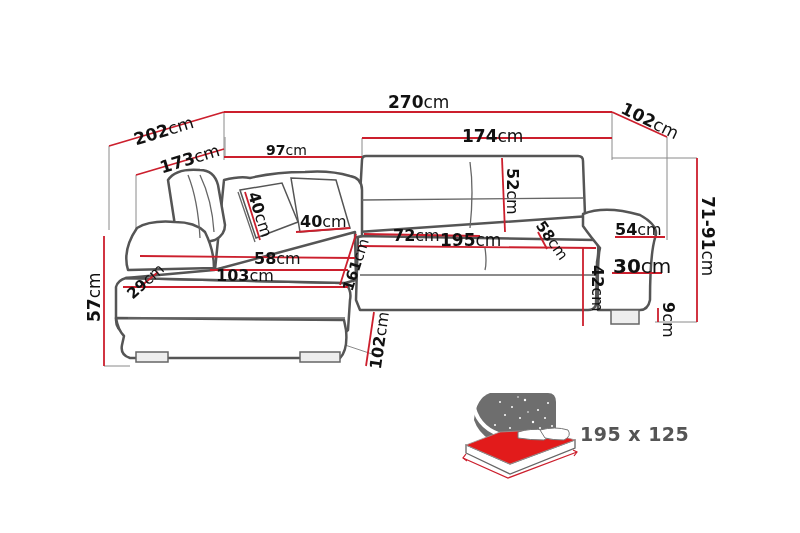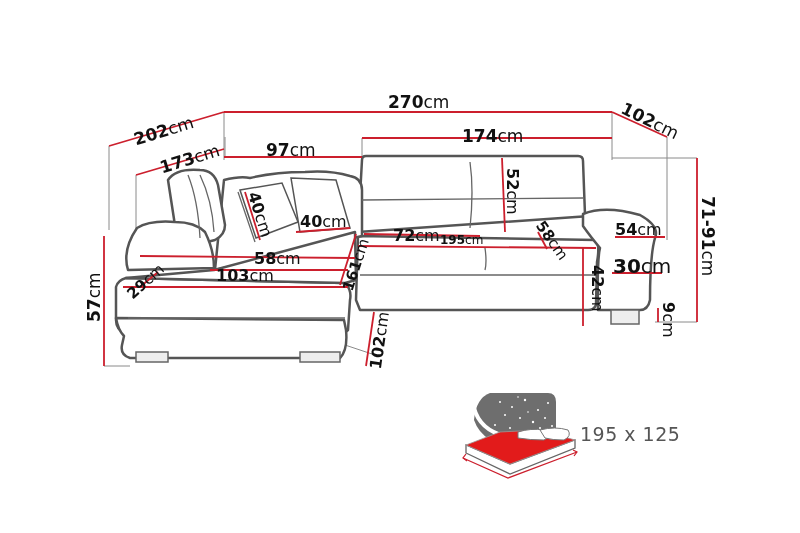--- a/index.html
+++ b/index.html
@@ -1,21 +1,21 @@
 <!DOCTYPE html>
 <html><head>
   <meta charset="utf-8">
   <style>
     html, body { margin: 0; padding: 0; background: #ffffff; }
     body { width: 800px; height: 533px; position: relative; overflow: hidden; font-family: "DejaVu Sans", sans-serif; }
     #stage { position: absolute; left: 0; top: 0; width: 740px; height: 533px; }
     .lbl { position: absolute; white-space: nowrap; color: #111; font-size: 16px; line-height: 16px; transform-origin: 0 0; }
     .lbl b { font-weight: bold; }
     .lbl .u { font-weight: normal; }
-    .bed-label { position: absolute; left: 580px; top: 423px; font-size: 19px; font-weight: normal; color: #555; letter-spacing: 0.5px; }
+    .bed-label { position: absolute; left: 580px; top: 423px; font-size: 19px; font-weight: bold; color: #555; letter-spacing: 0.5px; }
   </style>
 </head>
 <body>
 
 <div id="stage">
   <svg width="800" height="533" viewBox="0 0 800 533" xmlns="http://www.w3.org/2000/svg" style="position:absolute;left:0;top:0">
 
     <g stroke="#8a8a8a" stroke-width="1" fill="none">
       <line x1="109" y1="146" x2="109" y2="230"></line>
       <line x1="136" y1="175" x2="136" y2="230"></line>
@@ -126,31 +126,31 @@
       <path d="M518 432 Q530 428 545 430 Q552 436 544 440 Q530 440 518 438 Z" fill="#fff" stroke="#777" stroke-width="1"></path>
       <path d="M540 430 Q555 426 568 430 Q572 436 564 440 Q552 440 545 438 Z" fill="#fff" stroke="#777" stroke-width="1"></path>
       <path d="M463 458 L508 478 L577 452" stroke="#cc1f2d" stroke-width="1.2" fill="none"></path>
       <path d="M466 454 L463 458 L467 461" stroke="#cc1f2d" stroke-width="1.2" fill="none"></path>
       <path d="M573 450 L577 452 L574 456" stroke="#cc1f2d" stroke-width="1.2" fill="none"></path>
     </g>
   </svg>
 
   <div class="lbl" style="left:388px;top:94px;font-size:17px"><b>270</b><span class="u">cm</span></div>
   <div class="lbl" style="left:462px;top:128px;font-size:17px"><b>174</b><span class="u">cm</span></div>
-  <div class="lbl" style="left:266px;top:142px;font-size:17px"><b>97</b><span class="u">cm</span></div>
+  <div class="lbl" style="left:266px;top:142px;font-size:14px"><b>97</b><span class="u">cm</span></div>
   <div class="lbl" style="left:132px;top:132px;font-size:17px;transform:rotate(-17deg)"><b>202</b><span class="u">cm</span></div>
   <div class="lbl" style="left:158px;top:160px;font-size:17px;transform:rotate(-17deg)"><b>173</b><span class="u">cm</span></div>
   <div class="lbl" style="left:626px;top:100px;font-size:17px;transform:rotate(26deg)"><b>102</b><span class="u">cm</span></div>
   <div class="lbl" style="left:716px;top:196px;font-size:17px;transform:rotate(90deg)"><b>71-91</b><span class="u">cm</span></div>
   <div class="lbl" style="left:86px;top:322px;font-size:17px;transform:rotate(-90deg)"><b>57</b><span class="u">cm</span></div>
   <div class="lbl" style="left:520px;top:168px;font-size:16px;transform:rotate(90deg)"><b>52</b><span class="u">cm</span></div>
   <div class="lbl" style="left:260px;top:190px;font-size:16px;transform:rotate(72deg)"><b>40</b><span class="u">cm</span></div>
   <div class="lbl" style="left:300px;top:214px;font-size:16px"><b>40</b><span class="u">cm</span></div>
   <div class="lbl" style="left:393px;top:228px;font-size:16px"><b>72</b><span class="u">cm</span></div>
-  <div class="lbl" style="left:440px;top:232px;font-size:12px"><b>195</b><span class="u">cm</span></div>
+  <div class="lbl" style="left:440px;top:232px;font-size:17px"><b>195</b><span class="u">cm</span></div>
   <div class="lbl" style="left:546px;top:218px;font-size:15px;transform:rotate(55deg)"><b>58</b><span class="u">cm</span></div>
   <div class="lbl" style="left:254px;top:251px;font-size:16px"><b>58</b><span class="u">cm</span></div>
   <div class="lbl" style="left:216px;top:268px;font-size:16px"><b>103</b><span class="u">cm</span></div>
   <div class="lbl" style="left:340px;top:288px;font-size:15px;transform:rotate(-72deg)"><b>161</b><span class="u">cm</span></div>
   <div class="lbl" style="left:124px;top:290px;font-size:15px;transform:rotate(-42deg)"><b>29</b><span class="u">cm</span></div>
   <div class="lbl" style="left:615px;top:222px;font-size:16px"><b>54</b><span class="u">cm</span></div>
   <div class="lbl" style="left:613px;top:258px;font-size:20px"><b>30</b><span class="u">cm</span></div>
   <div class="lbl" style="left:605px;top:265px;font-size:16px;transform:rotate(90deg)"><b>42</b><span class="u">cm</span></div>
   <div class="lbl" style="left:676px;top:302px;font-size:16px;transform:rotate(90deg)"><b>9</b><span class="u">cm</span></div>
   <div class="lbl" style="left:368px;top:368px;font-size:16px;transform:rotate(-82deg)"><b>102</b><span class="u">cm</span></div>

